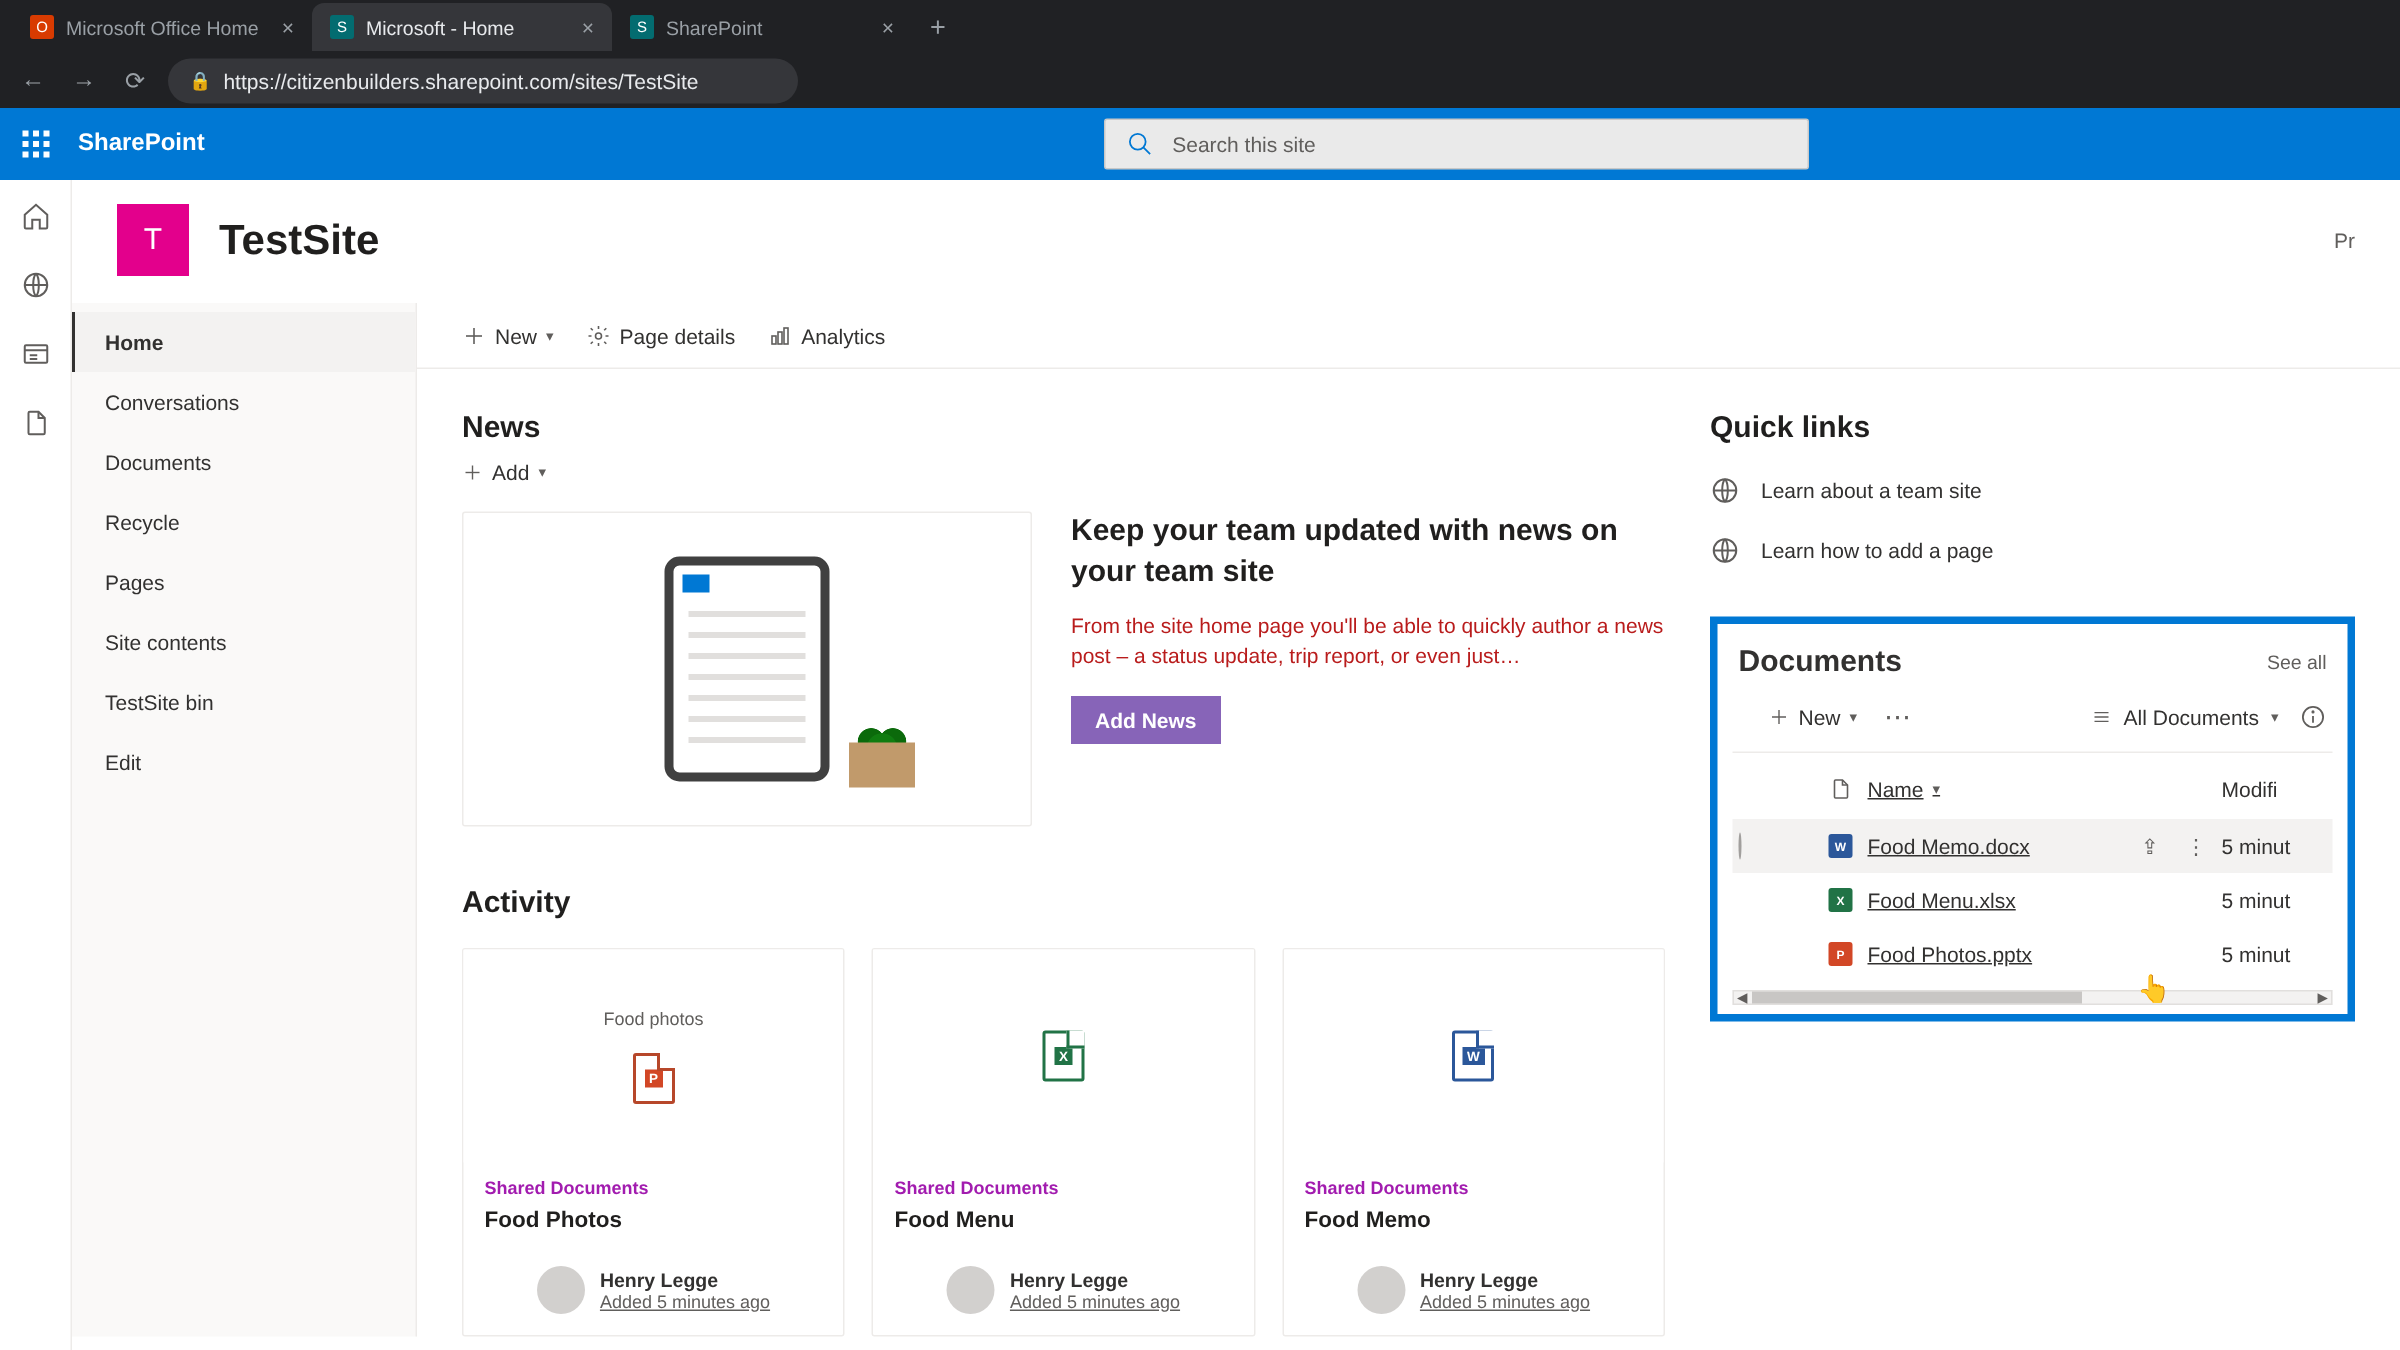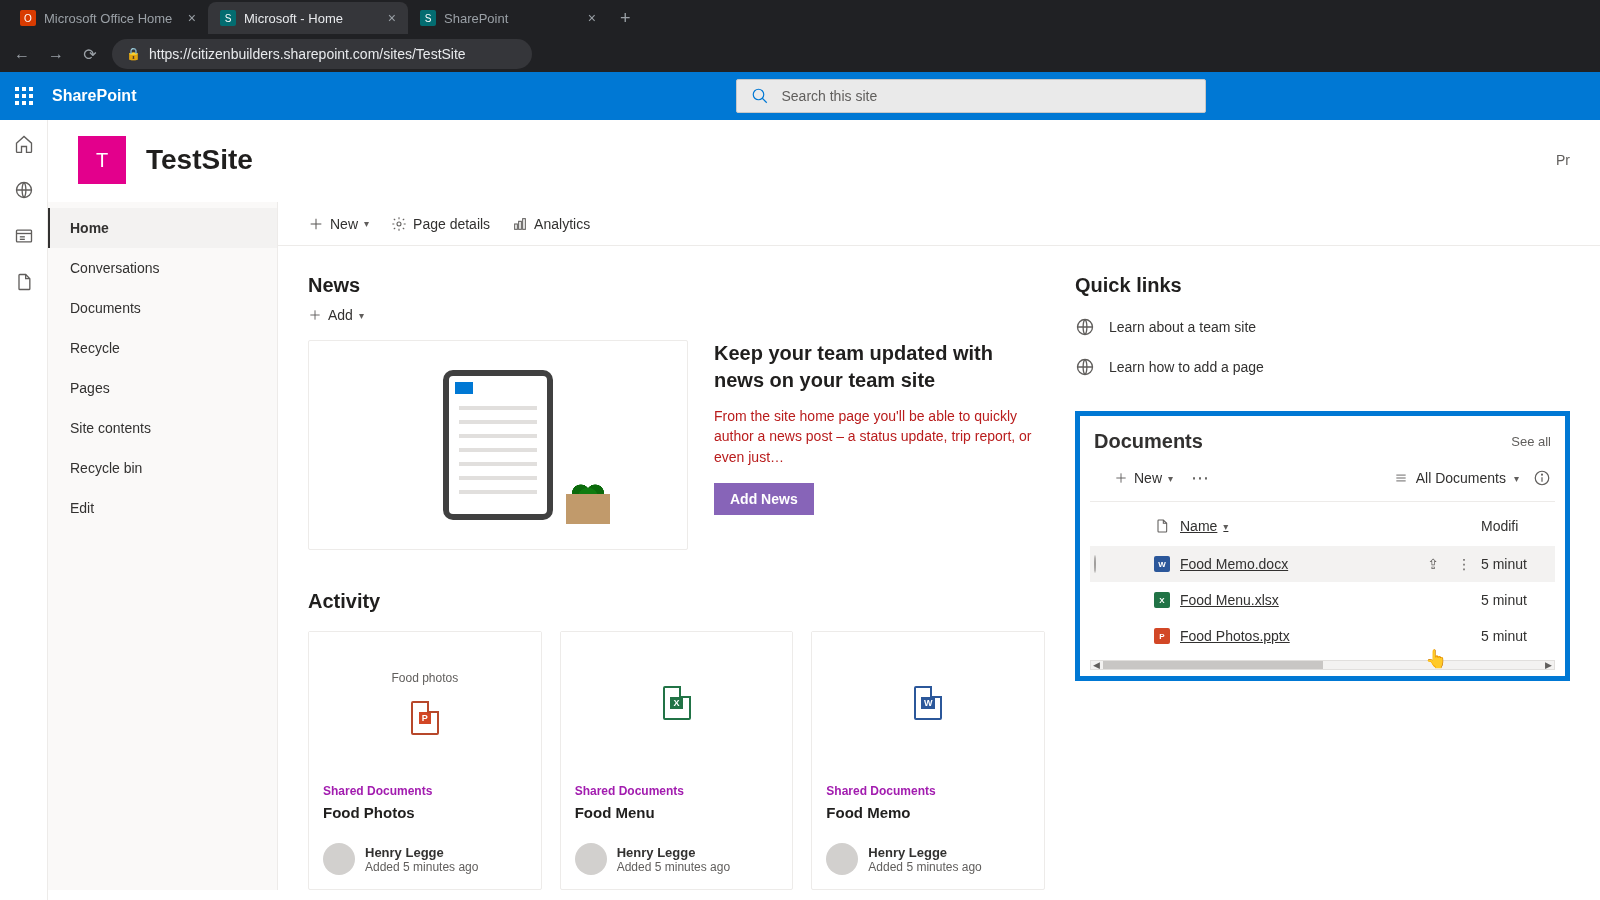--- a/index.html
+++ b/index.html
@@ -42,21 +42,21 @@
 .site-right { margin-left: auto; color: #605e5c; font-size: 14px; }
 .leftnav { width: 230px; background: #faf9f8; border-right: 1px solid #edebe9; padding-top: 6px; }
 .leftnav .nav-item { padding: 12px 22px; font-size: 14px; color: #323130; cursor: pointer; }
 .leftnav .nav-item.active { font-weight: 600; border-left: 2px solid #323130; background: #f3f2f1; padding-left: 20px; }
 .cmd-bar { flex: 1; display: flex; align-items: center; gap: 22px; padding: 0 30px; height: 44px; font-size: 14px; color: #323130; }
 .cmd-btn { display: flex; align-items: center; gap: 6px; cursor: pointer; justify-content: space-between; }
 .cmd-btn svg { stroke: #605e5c; }
 .chev { font-size: 10px; color: #605e5c; }
 .stage { flex: 1; padding: 28px 30px 0; display: flex; gap: 30px; }
 .stage-left { flex: 1; min-width: 0; }
-.stage-right { width: 495px; }
+.stage-right { width: 430px; }
 
 h2.sect { font-size: 20px; font-weight: 700; color: #201f1e; margin-bottom: 10px; }
 
 .add-link { display: inline-flex; align-items: center; gap: 6px; color: #323130; font-size: 14px; cursor: pointer; }
 
 
 .news-row { display: flex; gap: 26px; margin-top: 14px; }
 .news-thumb { width: 380px; height: 210px; border: 1px solid #edebe9; border-radius: 2px; display:flex; align-items:center; justify-content:center; background: #fff; }
 .news-illus { position: relative; }
 .tablet{ width:110px; height:150px; border:6px solid #404040; border-radius:10px; background:#fff; position:relative; }
@@ -78,24 +78,24 @@
 .card-preview { height: 142px; display: flex; flex-direction: column; align-items: center; justify-content: center; background: #fff; position: relative; }
 .preview-text { font-size: 12px; color: #605e5c; margin-bottom: 16px; }
 .file-ico { width: 28px; height: 34px; border: 2px solid; border-radius: 2px; position: relative; display: flex; align-items: center; justify-content: center; font-size: 9px; font-weight: 700; color: #fff; }
 .file-ico::after{content:'';position:absolute;top:-2px;right:-2px;width:10px;height:10px;background:#fff;border-left:2px solid;border-bottom:2px solid;border-color:inherit;}
 .file-ico.ppt { border-color:#b7472a; } .file-ico.ppt span{background:#d24726;padding:1px 3px;}
 .file-ico.xls { border-color:#217346; } .file-ico.xls span{background:#217346;padding:1px 3px;}
 .file-ico.doc { border-color:#2b579a; } .file-ico.doc span{background:#2b579a;padding:1px 3px;}
 .card-body { padding: 10px 14px 14px; }
 .card-lib { color: #a21caf; font-size: 12px; font-weight: 600; }
 .card-name { font-size: 15px; font-weight: 600; color: #201f1e; margin-top: 6px; }
-.card-user { display: flex; align-items: center; gap: 10px; margin-top: 22px; }
+.card-user { display: flex; align-items: center; gap: 10px; margin-top: 22px; justify-content: center; }
 .avatar { width: 32px; height: 32px; border-radius: 50%; background: #d2d0ce; }
 .user-name { font-size: 13px; font-weight: 600; color: #323130; }
-.user-sub { font-size: 12px; color: #605e5c; }
+.user-sub { font-size: 12px; color: #605e5c; text-decoration: underline; }
 
 
 .ql-item { display: flex; align-items: center; gap: 14px; padding: 10px 0; font-size: 14px; color: #323130; cursor: pointer; }
 .ql-item svg { stroke: #605e5c; }
 
 
 .doc-part { border: 5px solid #0078d4; margin-top: 24px; padding: 14px 10px 6px; }
 .doc-head { display: flex; align-items: center; justify-content: space-between; padding: 0 4px 6px; }
 .doc-title { font-size: 20px; font-weight: 700; }
 .see-all { color: #605e5c; font-size: 13px; cursor: pointer; }
@@ -222,21 +222,21 @@
     </div>
 
     <div style="display:flex;">
       <div class="leftnav" style="min-height:660px;">
         <div class="nav-item active">Home</div>
         <div class="nav-item">Conversations</div>
         <div class="nav-item">Documents</div>
         <div class="nav-item">Recycle</div>
         <div class="nav-item">Pages</div>
         <div class="nav-item">Site contents</div>
-        <div class="nav-item">Recycle bin</div>
+        <div class="nav-item">TestSite bin</div>
         <div class="nav-item">Edit</div>
       </div>
 
       <div style="flex:1; min-width:0;">
         <div class="cmd-bar" style="border-bottom:1px solid #edebe9;">
           <div class="cmd-btn">
             <svg width="16" height="16" viewBox="0 0 24 24">
                 <line x1="12" y1="4" x2="12" y2="20"></line>
                 <line x1="4" y1="12" x2="20" y2="12"></line>
               </svg>

